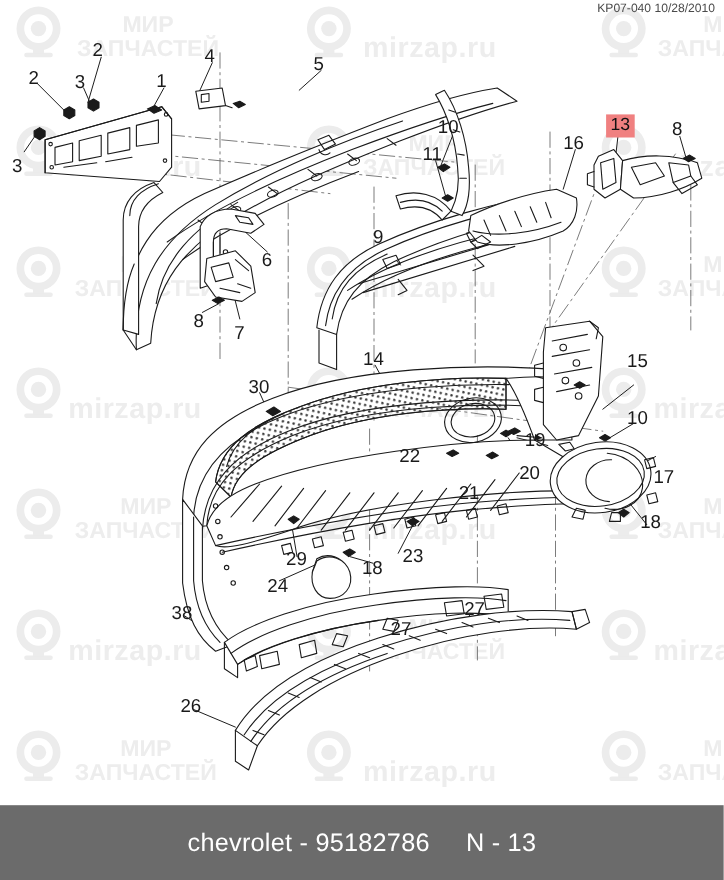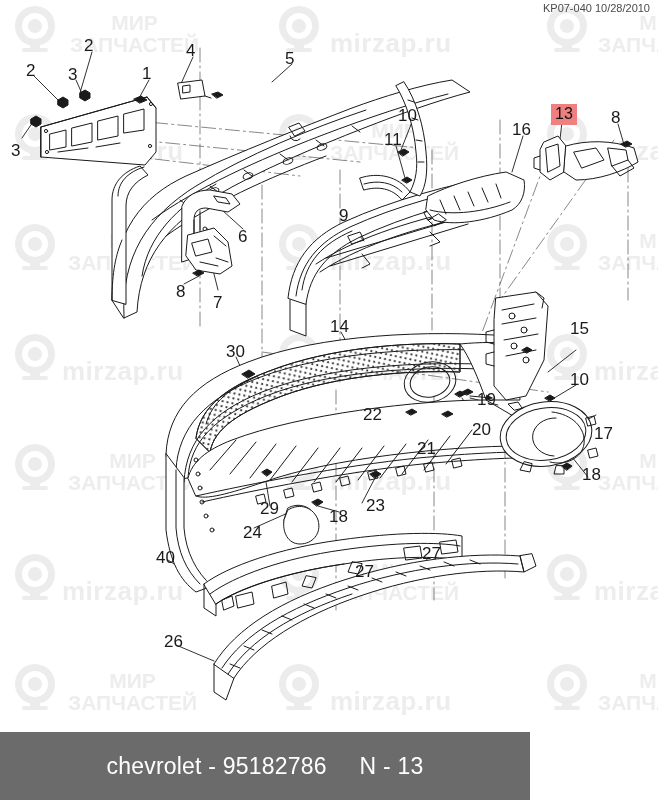--- a/index.html
+++ b/index.html
@@ -21,21 +21,21 @@
 
   
   .lbl{position:absolute;z-index:4;font-size:17px;color:#1a1a1a;
        font-family:"Liberation Sans", sans-serif;line-height:1;white-space:nowrap;}
   .lbl.hl{background:#f08080;color:#111;padding:2px 4px 3px 4px;font-size:16px;}
 
   
   #hdr{position:absolute;right:8px;top:2px;z-index:5;font-size:11px;color:#4a4a4a;white-space:nowrap;}
 
   
-  #footer{position:absolute;left:0;top:732px;width:530px;height:68px;background:#6b6b6b;z-index:6;
+  #footer{position:absolute;left:0;top:732px;width:658px;height:68px;background:#6b6b6b;z-index:6;
           display:flex;align-items:center;justify-content:center;}
   #footer .ftxt{color:#ffffff;font-size:23px;white-space:pre;letter-spacing:.2px;}
 </style>
 </head>
 <body>
 
 <div id="page">
 
   <div id="watermarks">
 
@@ -676,21 +676,21 @@
     <div class="lbl" style="left:594px;top:400px;margin-top:25px;">17</div>
     <div class="lbl" style="left:477px;top:391px;">19</div>
     <div class="lbl" style="left:472px;top:421px;">20</div>
     <div class="lbl" style="left:582px;top:466px;">18</div>
     <div class="lbl" style="left:363px;top:406px;">22</div>
     <div class="lbl" style="left:417px;top:440px;">21</div>
     <div class="lbl" style="left:260px;top:500px;">29</div>
     <div class="lbl" style="left:366px;top:497px;">23</div>
     <div class="lbl" style="left:329px;top:508px;">18</div>
     <div class="lbl" style="left:243px;top:524px;">24</div>
-    <div class="lbl" style="left:156px;top:549px;">40</div>
+    <div class="lbl" style="left:156px;top:549px;">38</div>
     <div class="lbl" style="left:422px;top:545px;">27</div>
     <div class="lbl" style="left:355px;top:563px;">27</div>
     <div class="lbl" style="left:164px;top:633px;">26</div>
   </div>
 
   <div id="footer">
     <span class="ftxt">chevrolet - 95182786     N - 13</span>
   </div>
 
 </div>

